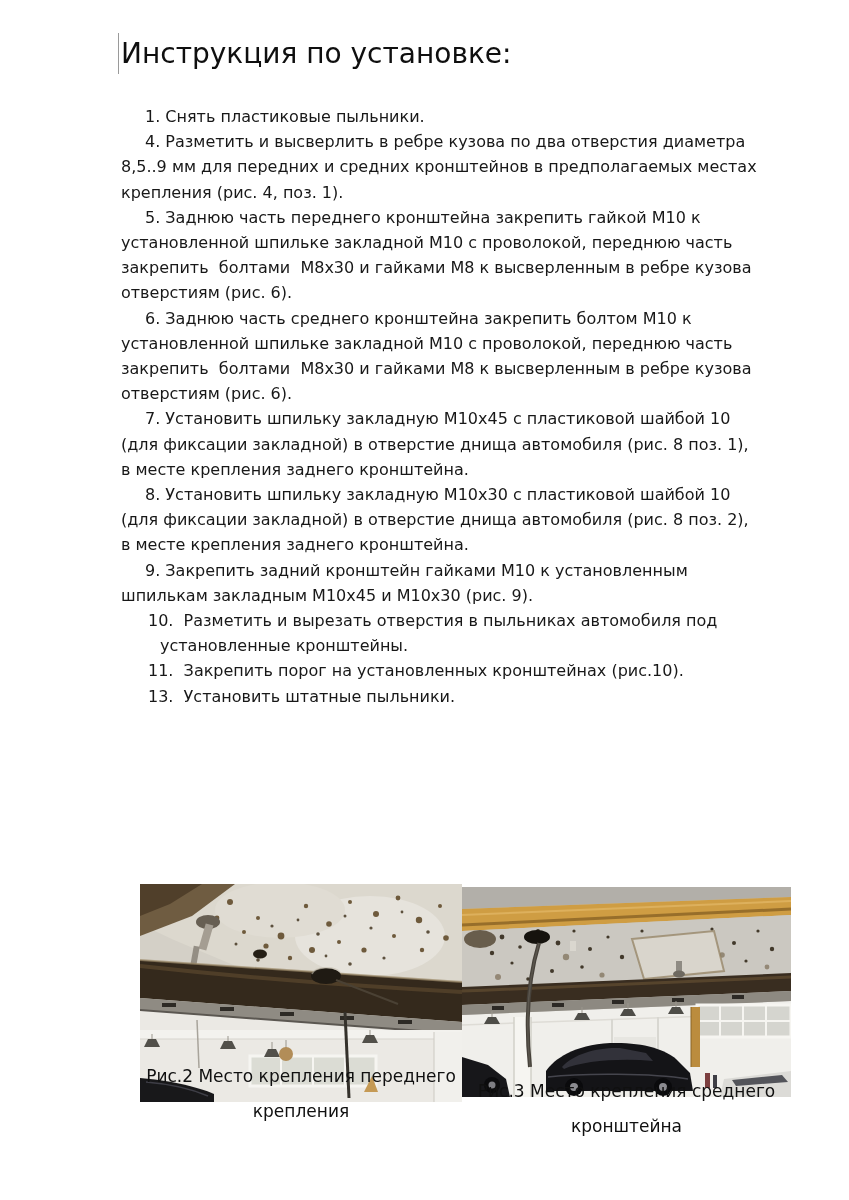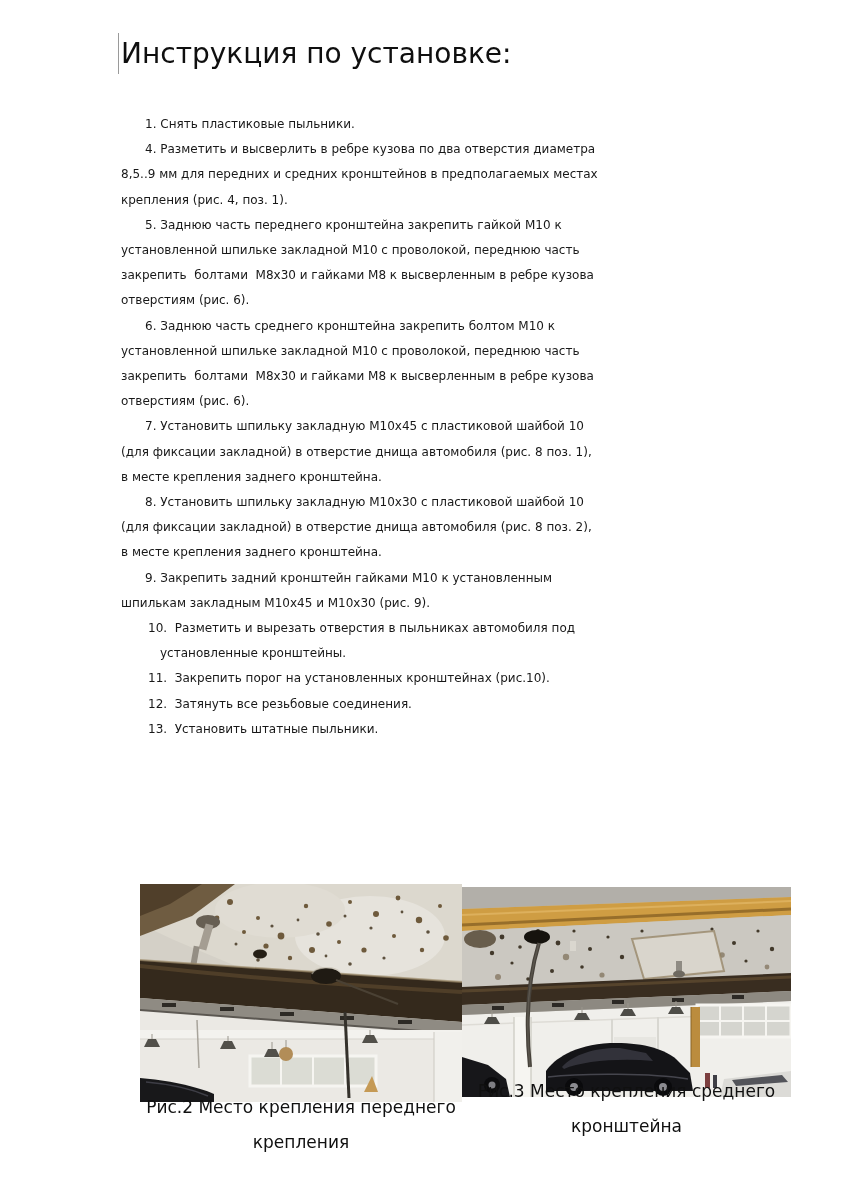--- a/index.html
+++ b/index.html
@@ -4,31 +4,31 @@
 <style>
   html,body { margin:0; padding:0; background:#ffffff; }
   .page {
     position:relative; width:849px; height:1200px; background:#ffffff;
     font-family:"DejaVu Sans","Liberation Sans",sans-serif; color:#161616;
     overflow:hidden;
     border-radius:18px;
   }
   .caret-line { position:absolute; left:118px; top:33px; width:1px; height:41px; background:#9a9a9a; }
   .doc-title { position:absolute; left:121px; top:36px; font-size:28px; line-height:36px; color:#0f0f0f; white-space:nowrap; }
-  .steps { position:absolute; left:121px; top:112px; width:724px; font-size:12px; line-height:25.2px; color:#181818; }
+  .steps { position:absolute; left:121px; top:104px; width:724px; font-size:16px; line-height:25.2px; color:#181818; }
   .steps p { margin:0; white-space:pre-wrap; }
   .ind-a { text-indent:24px; }                       
   .ind-b { padding-left:39px; text-indent:-12px; }   
   .ind-c { text-indent:27px; }                       
   .fig { position:absolute; overflow:hidden; }
   .fig svg { display:block; width:100%; height:100%; }
   .fig2 { left:140px; top:884px; width:322px; height:218px; }
   .fig3 { left:462px; top:887px; width:329px; height:210px; }
   .figcap { position:absolute; text-align:center; font-size:17px; line-height:35px; white-space:pre-line; color:#101010; }
-  .cap2 { left:140px; top:1090px; width:322px; }
+  .cap2 { left:140px; top:1059px; width:322px; }
   .cap3 { left:462px; top:1074px; width:329px; }
 </style>
 </head>
 <body>
 
 <div class="page">
 
   <div class="caret-line"></div>
   <div class="doc-title">Инструкция по установке:</div>
 
@@ -49,21 +49,20 @@
 (для фиксации закладной) в отверстие днища автомобиля (рис. 8 поз. 1),
 в месте крепления заднего кронштейна.</p>
     <p class="ind-a">8. Установить шпильку закладную М10х30 с пластиковой шайбой 10
 (для фиксации закладной) в отверстие днища автомобиля (рис. 8 поз. 2),
 в месте крепления заднего кронштейна.</p>
     <p class="ind-a">9. Закрепить задний кронштейн гайками М10 к установленным
 шпилькам закладным М10х45 и М10х30 (рис. 9).</p>
     <p class="ind-b">10.  Разметить и вырезать отверстия в пыльниках автомобиля под
 установленные кронштейны.</p>
     <p class="ind-c">11.  Закрепить порог на установленных кронштейнах (рис.10).</p>
-    <p class="ind-c">12.  Затянуть все резьбовые соединения.</p>
     <p class="ind-c">13.  Установить штатные пыльники.</p>
   </div>
 
   <div class="fig fig2">
     <svg viewBox="0 0 322 218" preserveAspectRatio="none">
       <rect width="322" height="218" fill="#d4d0c7"></rect>
       <polygon points="20,0 322,0 322,96 240,104 110,88 34,56 0,40 0,0" fill="#dcd8ce"></polygon>
       <ellipse cx="230" cy="52" rx="75" ry="40" fill="#e6e3dc"></ellipse>
       <ellipse cx="140" cy="26" rx="65" ry="28" fill="#e0dcd3"></ellipse>
       <g fill="#6e5a3c">

